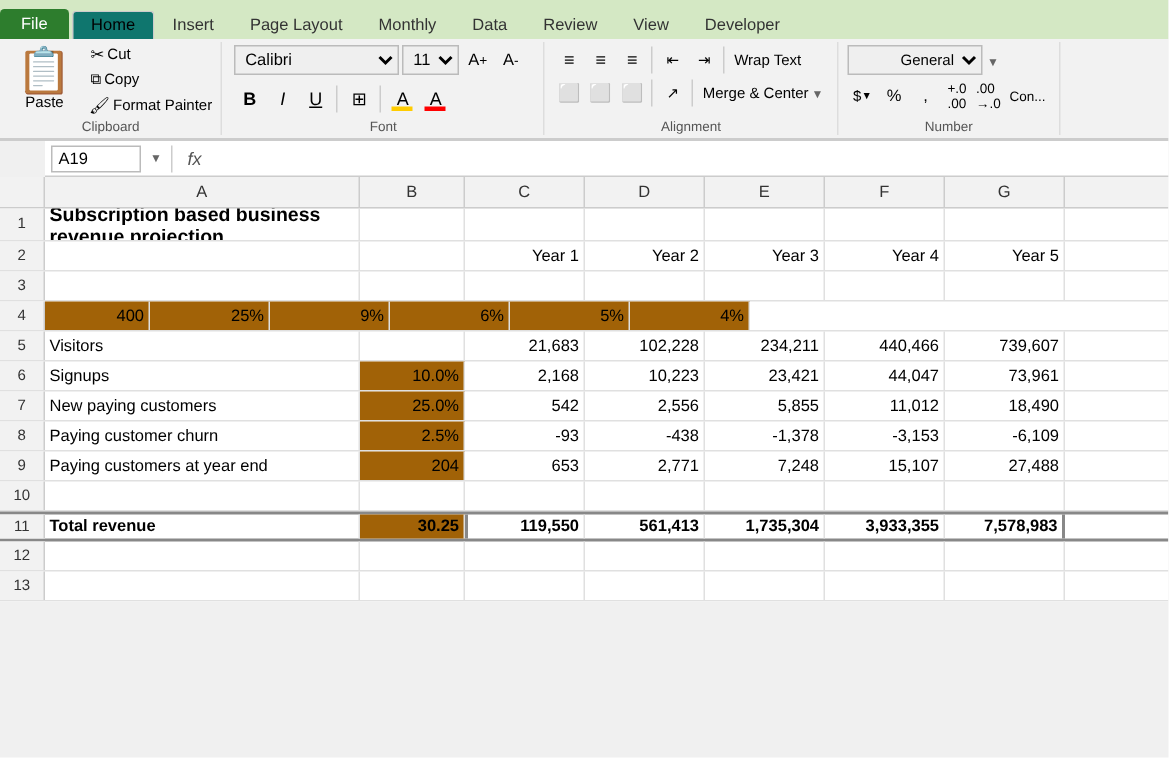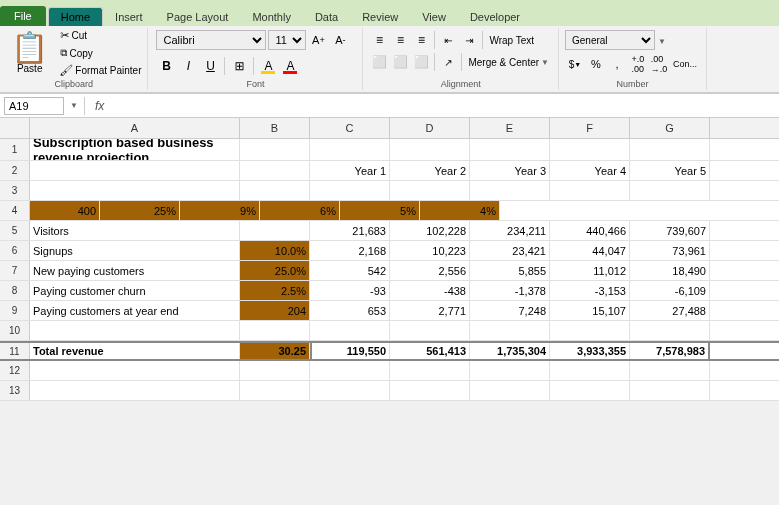--- a/index.html
+++ b/index.html
@@ -17,24 +17,24 @@
     .paste-btn { display: flex; flex-direction: column; align-items: center; justify-content: center; padding: 2px 6px; cursor: pointer; border: 1px solid transparent; }
     .small-btn { display: flex; align-items: center; gap: 2px; padding: 1px 3px; cursor: pointer; font-size: 10px; white-space: nowrap; }
     .font-select { width: 110px; height: 20px; font-size: 11px; border: 1px solid #bbb; padding: 0 2px; }
     .size-select { width: 38px; height: 20px; font-size: 11px; border: 1px solid #bbb; padding: 0 2px; }
     .icon-btn { width: 20px; height: 20px; display: flex; align-items: center; justify-content: center; border: 1px solid transparent; cursor: pointer; font-size: 12px; }
     .bold { font-weight: bold; }
     .italic-btn { font-style: italic; }
     .underline-btn { text-decoration: underline; }
     .separator-v { width: 1px; background: #ccc; height: 18px; margin: 0 2px; }
     .color-btn { position: relative; }
-    .number-select { width: 90px; height: 20px; font-size: 10px; border: 1px solid #bbb; padding: 0 2px; margin-bottom: 2px; }
-
-    
-    .formula-bar { display: flex; align-items: center; background: white; border-bottom: 1px solid #ccc; height: 24px; padding: 0 4px; gap: 4px; }
+    .number-select { width: 90px; height: 20px; font-size: 10px; border: 1px solid #bbb; padding: 0 2px; margin-bottom: 2px; text-align: right; }
+
+    
+    .formula-bar { display: flex; align-items: center; background: white; border-bottom: 1px solid #ccc; height: 24px; padding: 0 4px; gap: 4px; margin-left: 30px; }
     .cell-ref { width: 60px; border: 1px solid #bbb; height: 18px; padding: 0 4px; font-size: 11px; display: flex; align-items: center; }
     .formula-divider { width: 1px; height: 18px; background: #ccc; margin: 0 2px; }
     .fx-label { font-size: 12px; color: #555; font-style: italic; margin: 0 4px; }
     .formula-input { flex: 1; border: none; outline: none; font-size: 11px; }
 
     
     .spreadsheet { background: white; overflow: hidden; }
 
     
     .col-headers { display: flex; border-bottom: 1px solid #ccc; background: #f2f2f2; }

